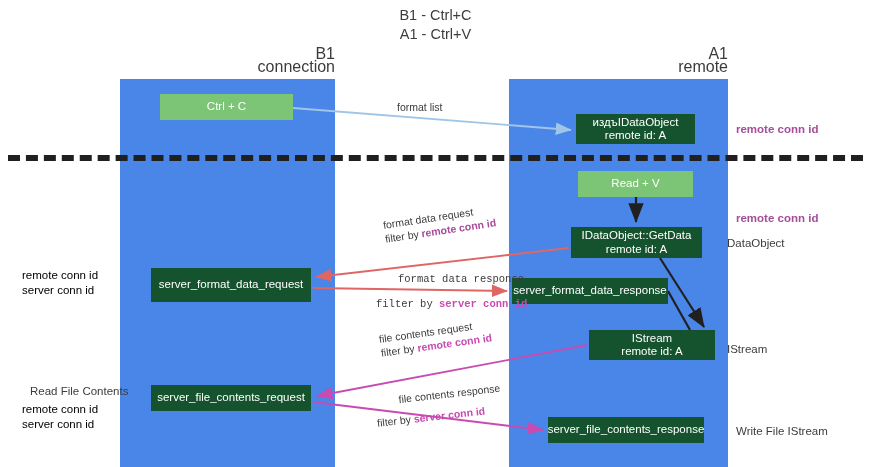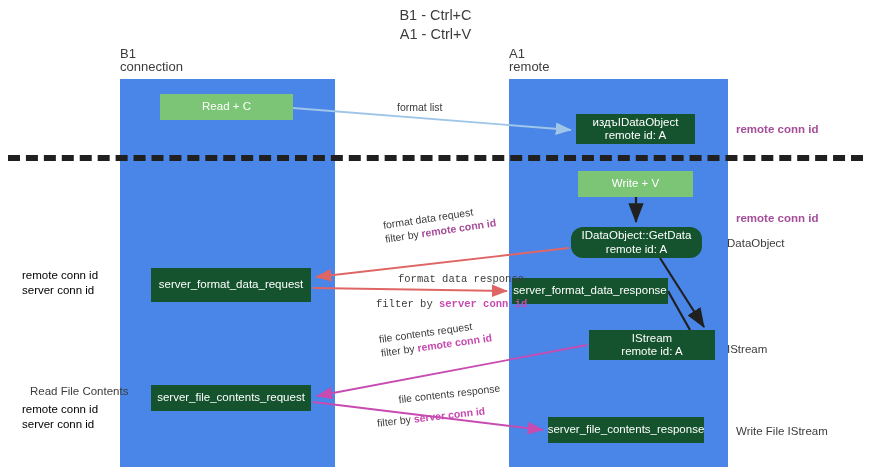--- a/index.html
+++ b/index.html
@@ -16,22 +16,22 @@
   .lane{
     position:absolute;
     background:#4a86e8;
   }
   #lane-b1{left:120px;top:79px;width:215px;height:388px;}
   #lane-a1{left:509px;top:79px;width:219px;height:388px;}
 
   
   .lane-header{
     position:absolute;
-    text-align:left;
-    font-size:13px;
+    text-align:right;
+    font-size:16px;
     color:#3c3c3c;
     line-height:13px;
   }
   #hdr-b1{left:120px;top:47px;width:215px;}
   #hdr-a1{left:509px;top:47px;width:219px;}
   .lane-header .l1{display:block;}
   .lane-header .l2{display:block;}
 
   
   #title{
@@ -51,21 +51,21 @@
     text-align:center;
     box-sizing:border-box;
   }
   .box.green{background:#7cc576;}
   .box.orange{background:#14532d;}
   .box .ln{display:block;white-space:nowrap;}
 
   #box-ctrlc{left:160px;top:94px;width:133px;height:26px;}
   #box-idataobject{left:576px;top:114px;width:119px;height:30px;}
   #box-ctrlv{left:578px;top:171px;width:115px;height:26px;}
-  #box-getdata{left:571px;top:227px;width:131px;height:31px;border-radius:12px;}
+  #box-getdata{left:571px;top:227px;width:131px;height:31px;}
   #box-fmt-req{left:151px;top:268px;width:160px;height:34px;}
   #box-fmt-resp{left:512px;top:278px;width:156px;height:26px;}
   #box-istream{left:589px;top:330px;width:126px;height:30px;}
   #box-file-req{left:151px;top:385px;width:160px;height:26px;}
   #box-file-resp{left:548px;top:417px;width:156px;height:26px;}
 
   
   #divider{
     position:absolute;left:8px;top:155px;width:855px;height:0;
     border-top:6px dashed #202020;
@@ -156,30 +156,30 @@
     <path d="M660,258 L704,327" stroke="#202020" stroke-width="2.2" fill="none" marker-end="url(#ar-dark)"></path>
 
     <path d="M668,291 L690,330" stroke="#202020" stroke-width="2.2" fill="none"></path>
 
     <path d="M587,345 L317,396" stroke="#c74bb0" stroke-width="1.8" fill="none" marker-end="url(#ar-mag)"></path>
 
     <path d="M313,402 L543,430" stroke="#c74bb0" stroke-width="1.8" fill="none" marker-end="url(#ar-mag)"></path>
   </svg>
 
   <div id="box-ctrlc" class="box green">
-    <span class="ln">Read + C</span>
+    <span class="ln">Ctrl + C</span>
   </div>
 
   <div id="box-idataobject" class="box orange">
     <span class="ln">издъIDataObject</span>
     <span class="ln">remote id: A</span>
   </div>
 
   <div id="box-ctrlv" class="box green">
-    <span class="ln">Write + V</span>
+    <span class="ln">Read + V</span>
   </div>
 
   <div id="box-getdata" class="box orange">
     <span class="ln">IDataObject::GetData</span>
     <span class="ln">remote id: A</span>
   </div>
 
   <div id="box-fmt-req" class="box orange">
     <span class="ln">server_format_data_request</span>
   </div>

